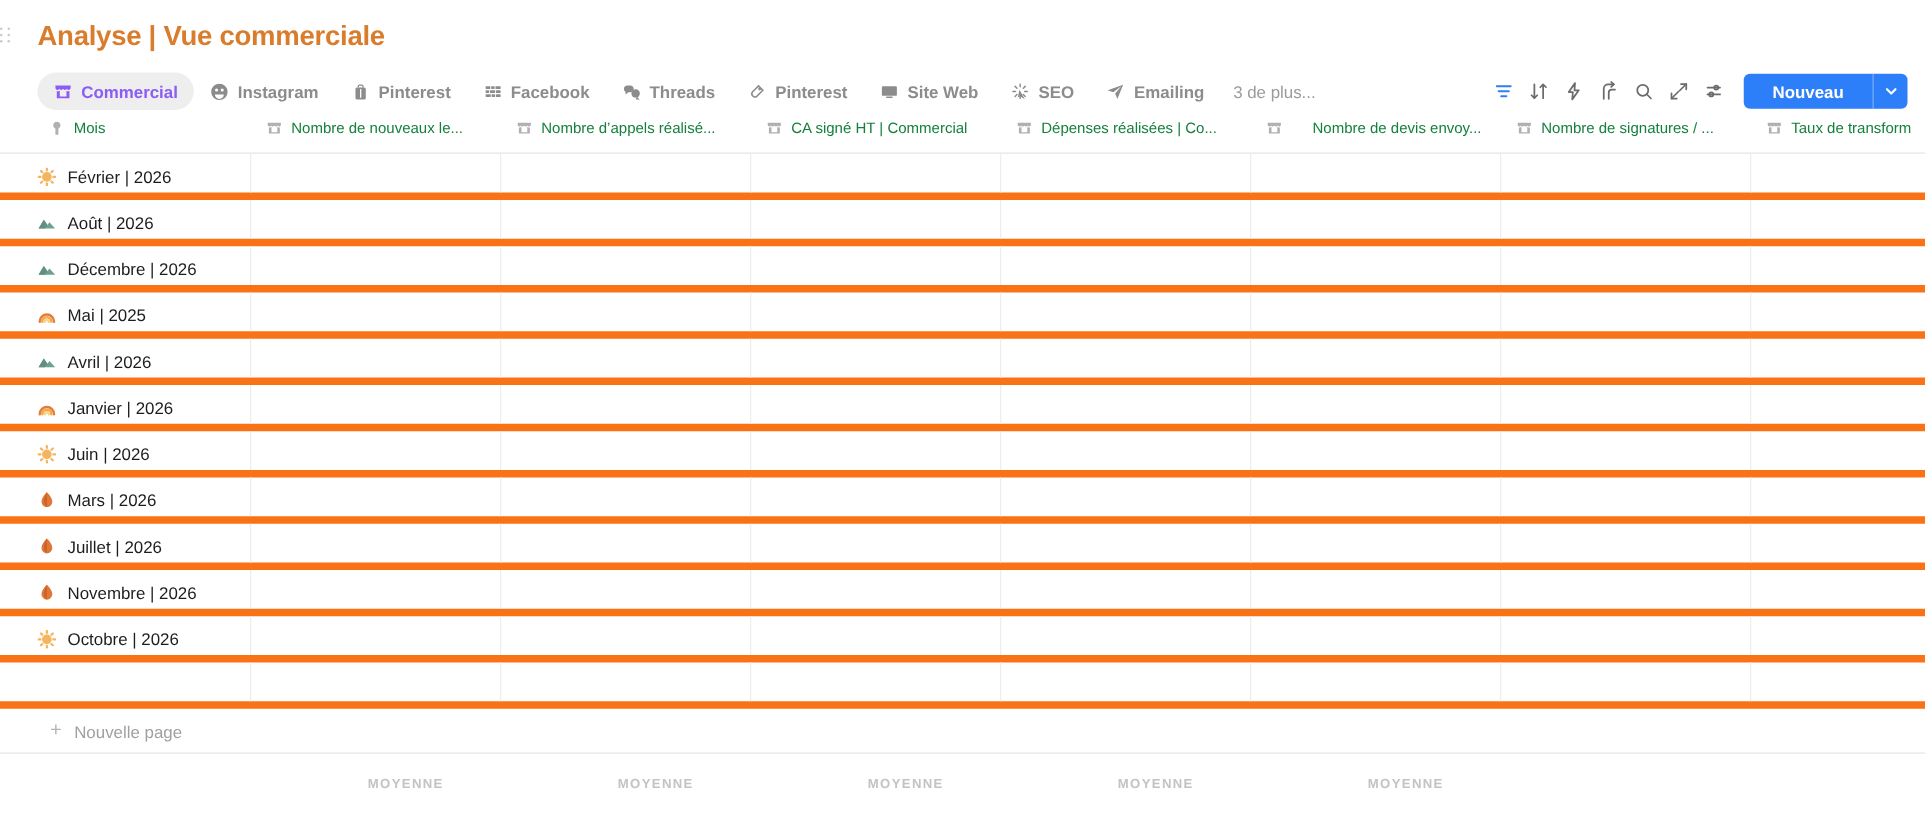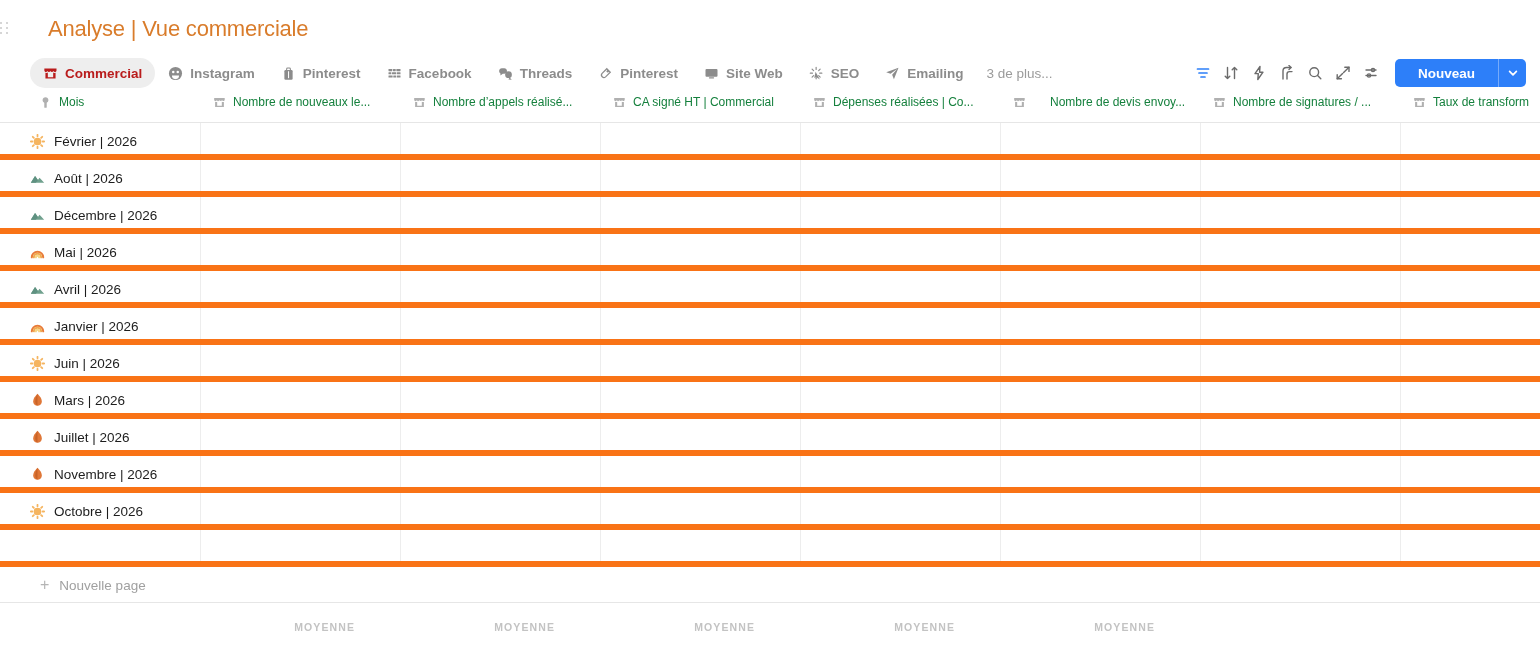--- a/index.html
+++ b/index.html
@@ -17,36 +17,36 @@
     position: absolute; left: 0px; top: 22px;
     width: 10px; height: 14px;
     display: grid; grid-template-columns: 3px 3px; grid-template-rows: 3px 3px 3px;
     gap: 2px 3px;
   }
   .drag-handle i { display:block; width:2px; height:2px; background:#c9c9c9; border-radius:50%; }
 
   
   .page-title {
     position: absolute; left: 30px; top: 16px;
-    font-size: 22px; font-weight: 400; letter-spacing: -0.2px;
-    color: #d97c2b; white-space: nowrap; margin-left: 18px;
+    font-size: 22px; font-weight: 700; letter-spacing: -0.2px;
+    color: #d97c2b; white-space: nowrap;
   }
 
   
   .tabbar {
     position: absolute; left: 30px; top: 58px;
     height: 30px; display: flex; align-items: center; gap: 0px;
   }
   .tab {
     display: flex; align-items: center; gap: 7px;
     height: 30px; padding: 0 13px; border-radius: 15px;
     font-size: 13.5px; color: #8c8c8c; font-weight: 600;
     white-space: nowrap; cursor: pointer;
   }
-  .tab.active { background: #eeeeee; color: #b91c1c; }
+  .tab.active { background: #eeeeee; color: #8b5cf6; }
   .tab .tabicon { width: 15px; height: 15px; display:flex; align-items:center; justify-content:center; flex:0 0 auto; }
   .tab .tabicon svg { display:block; }
   .tab-more {
     font-size: 13.5px; color: #9b9b9b; padding: 0 10px; white-space: nowrap; cursor: pointer;
   }
 
   
   .toolbar {
     position: absolute; right: 14px; top: 58px;
     height: 30px; display:flex; align-items:center; gap: 0px;
@@ -418,21 +418,21 @@
         </div>
         <div class="row">
           <div class="primary">
             <span class="rowicon">
               <svg width="15" height="15" viewBox="0 0 16 16" fill="none" stroke-linecap="round">
                 <path d="M1.9 13.2a6.1 6.1 0 0 1 12.2 0" stroke="#e87b38" stroke-width="2.1"></path>
                 <path d="M4.1 13.2a3.9 3.9 0 0 1 7.8 0" stroke="#f0a94e" stroke-width="2.1"></path>
                 <path d="M6.3 13.2a1.7 1.7 0 0 1 3.4 0" stroke="#f6d585" stroke-width="2.1"></path>
               </svg>
             </span>
-            <span>Mai | 2026</span>
+            <span>Mai | 2025</span>
           </div>
           <div class="vline" style="left:200px"></div>
           <div class="vline" style="left:400px"></div>
           <div class="vline" style="left:600px"></div>
           <div class="vline" style="left:800px"></div>
           <div class="vline" style="left:1000px"></div>
           <div class="vline" style="left:1200px"></div>
           <div class="vline" style="left:1400px"></div>
         </div>
         <div class="row">

